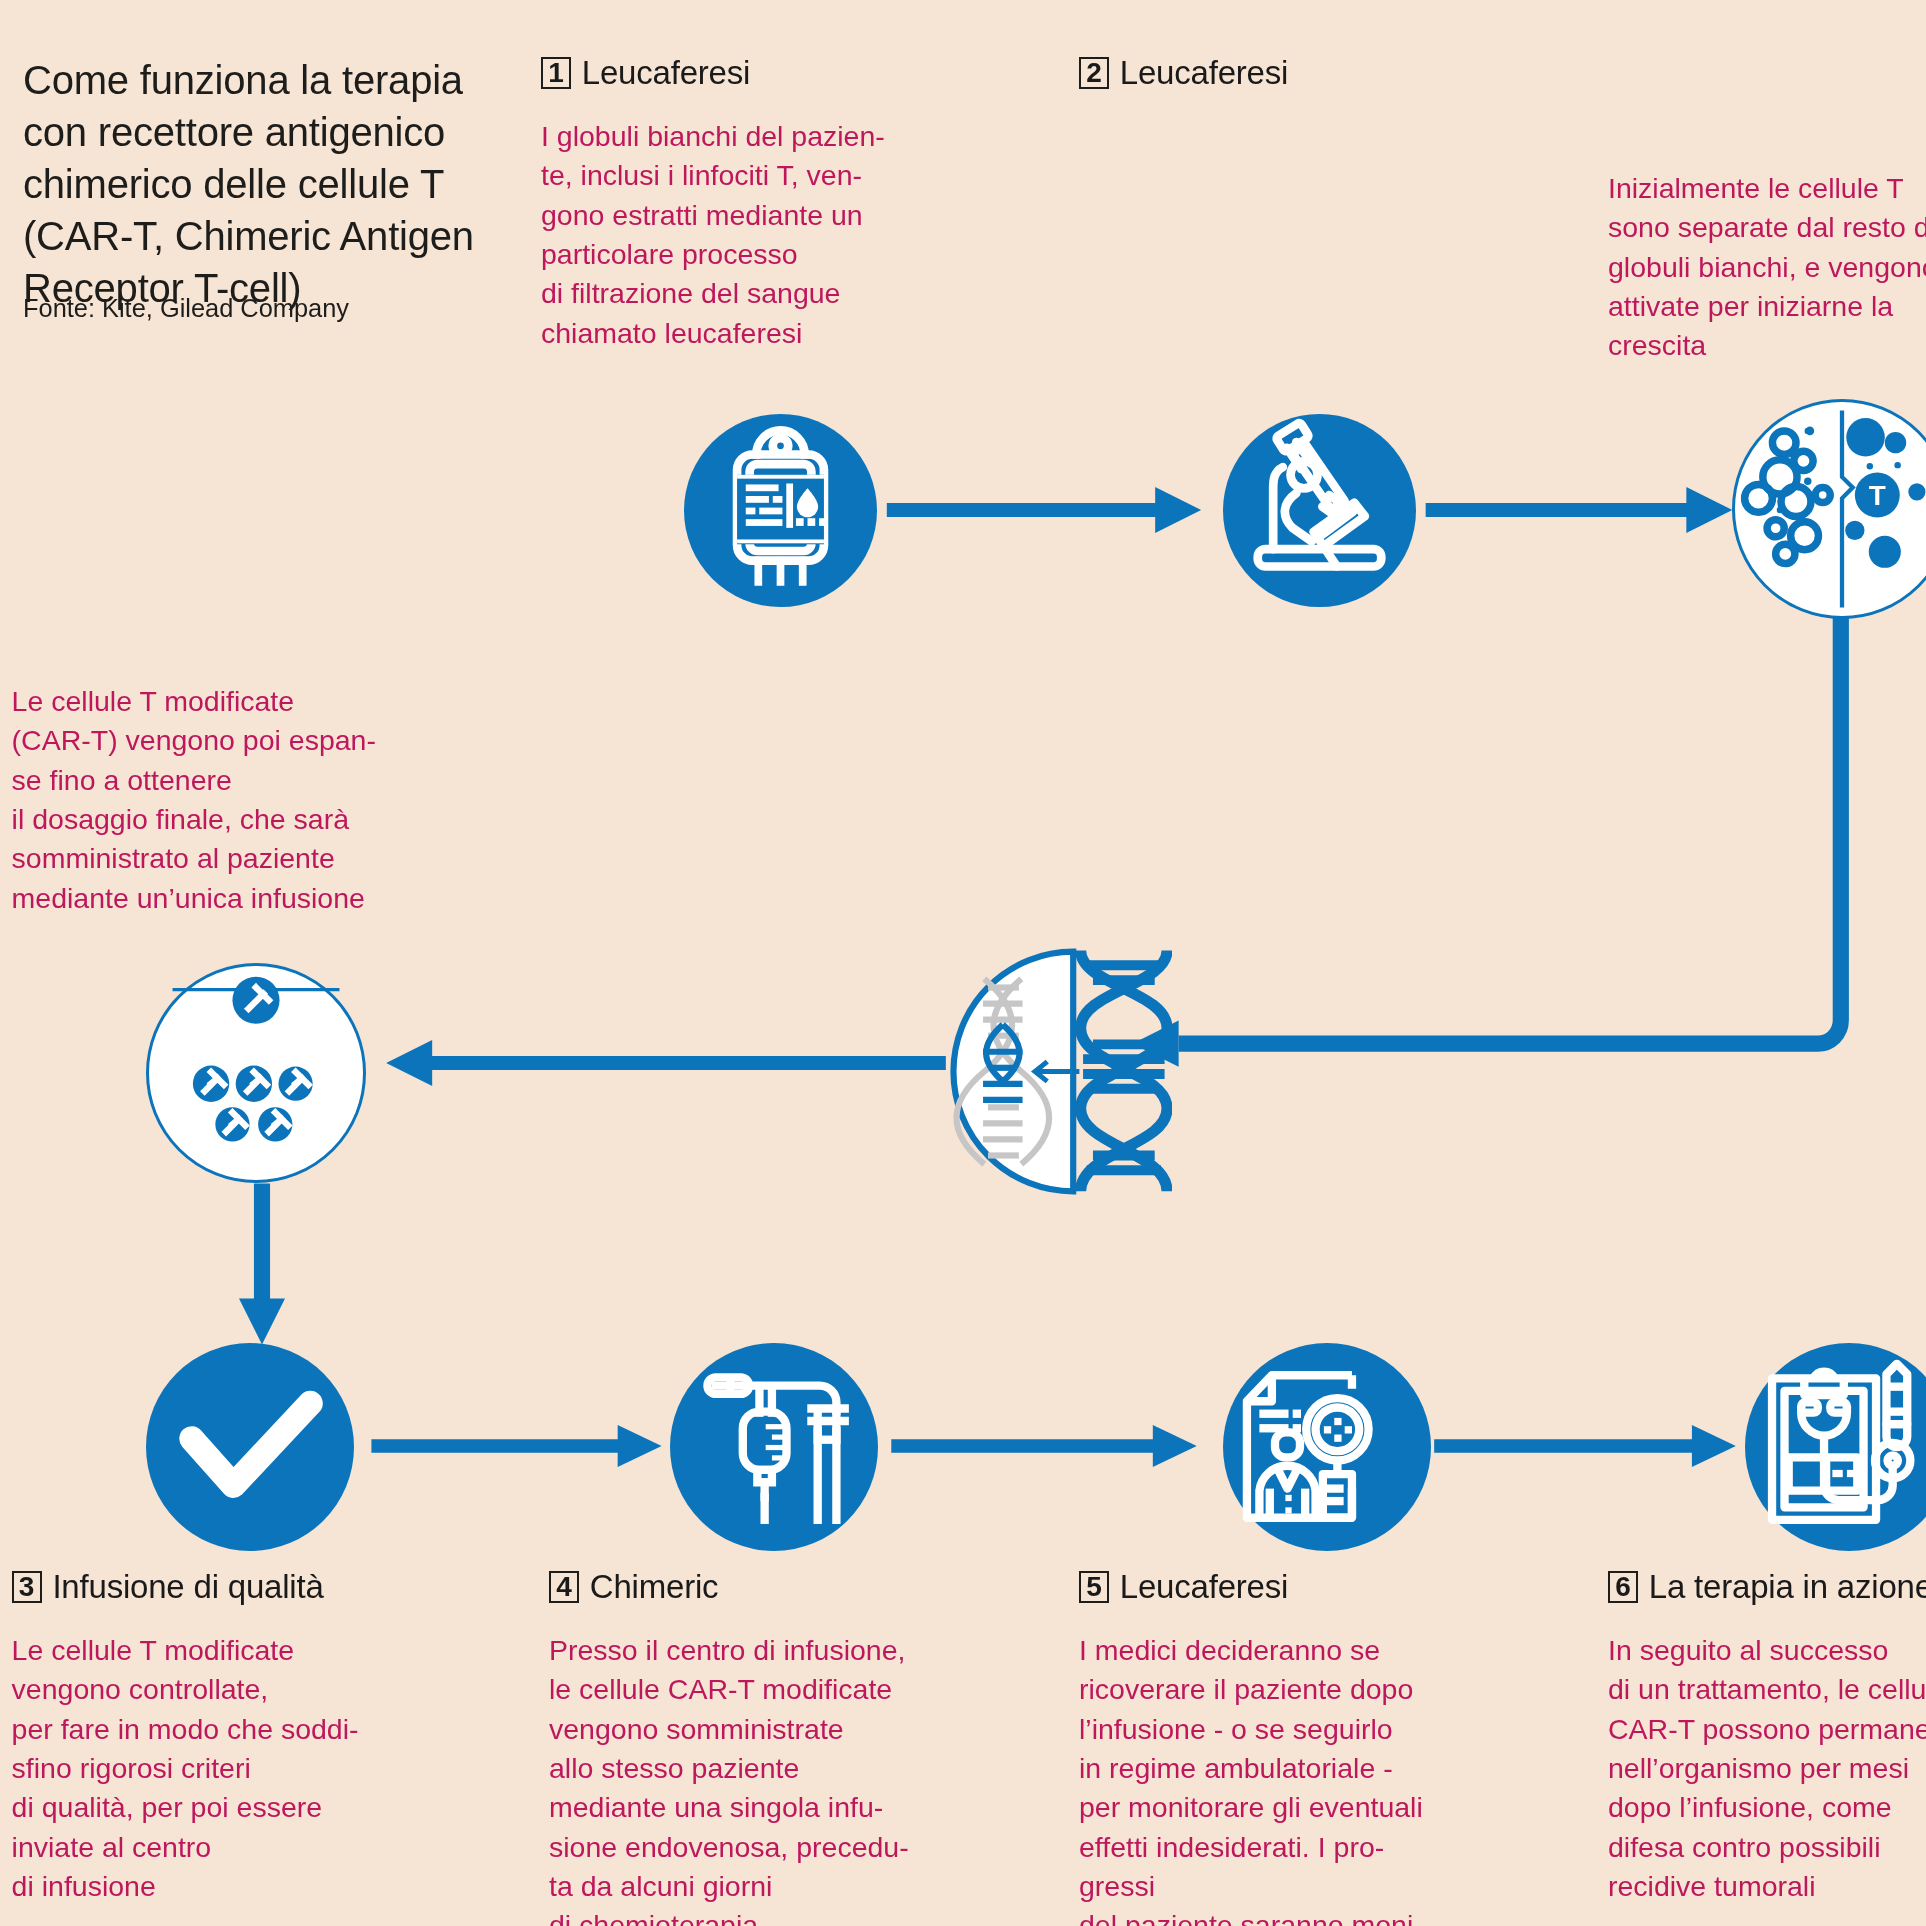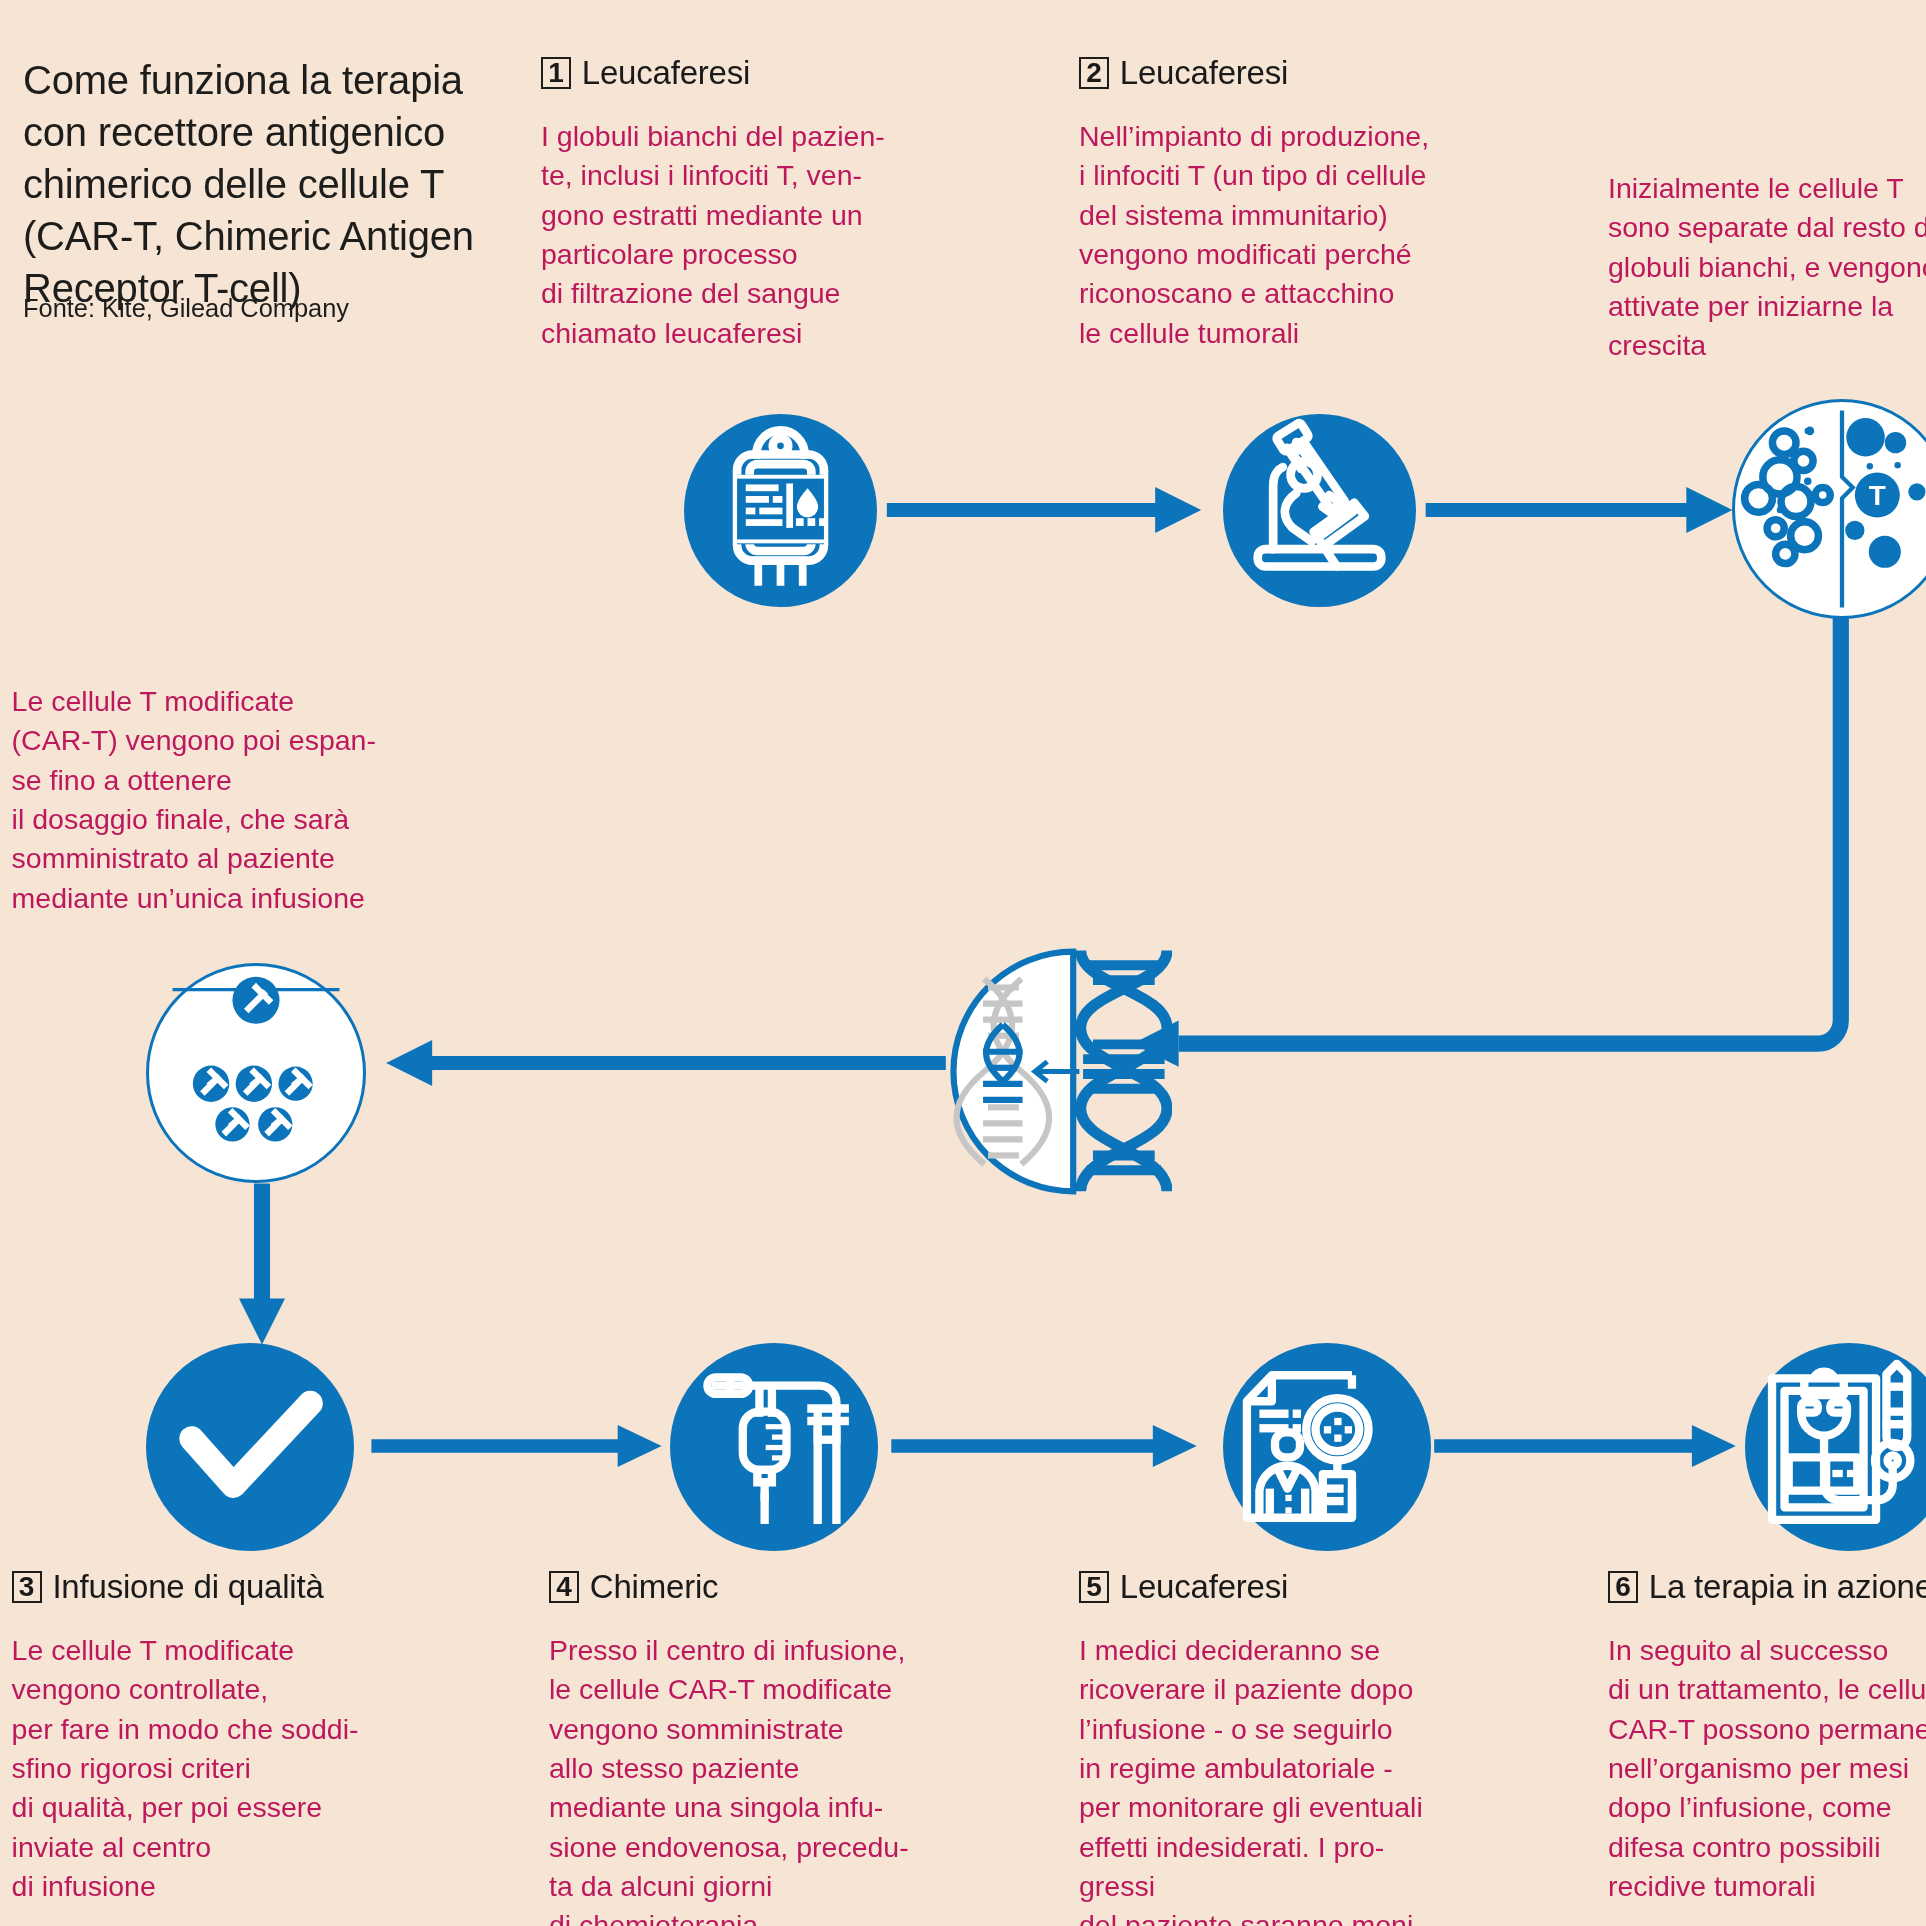--- a/index.html
+++ b/index.html
@@ -109,26 +109,20 @@
 te, inclusi i linfociti T, ven-
 gono estratti mediante un
 particolare processo
 di filtrazione del sangue
 chiamato leucaferesi</div>
 
   <div class="step-head" style="left:1079px; top:54px;">
     <span class="num-box">2</span>
     <span class="step-title">Leucaferesi</span>
   </div>
-  <div class="body-text" style="left:1079px; top:117px; width:501px;">Nell’impianto di produzione,
-i linfociti T (un tipo di cellule
-del sistema immunitario)
-vengono modificati perché
-riconoscano e attacchino
-le cellule tumorali</div>
 
   <div class="body-text" style="left:1608px; top:169px; width:466px;">Inizialmente le cellule T
 sono separate dal resto dei
 globuli bianchi, e vengono
 attivate per iniziarne la
 crescita</div>
 
   <div class="body-text" style="left:11.6px; top:682px; width:505px;">Le cellule T modificate
 (CAR-T) vengono poi espan-
 se fino a ottenere

